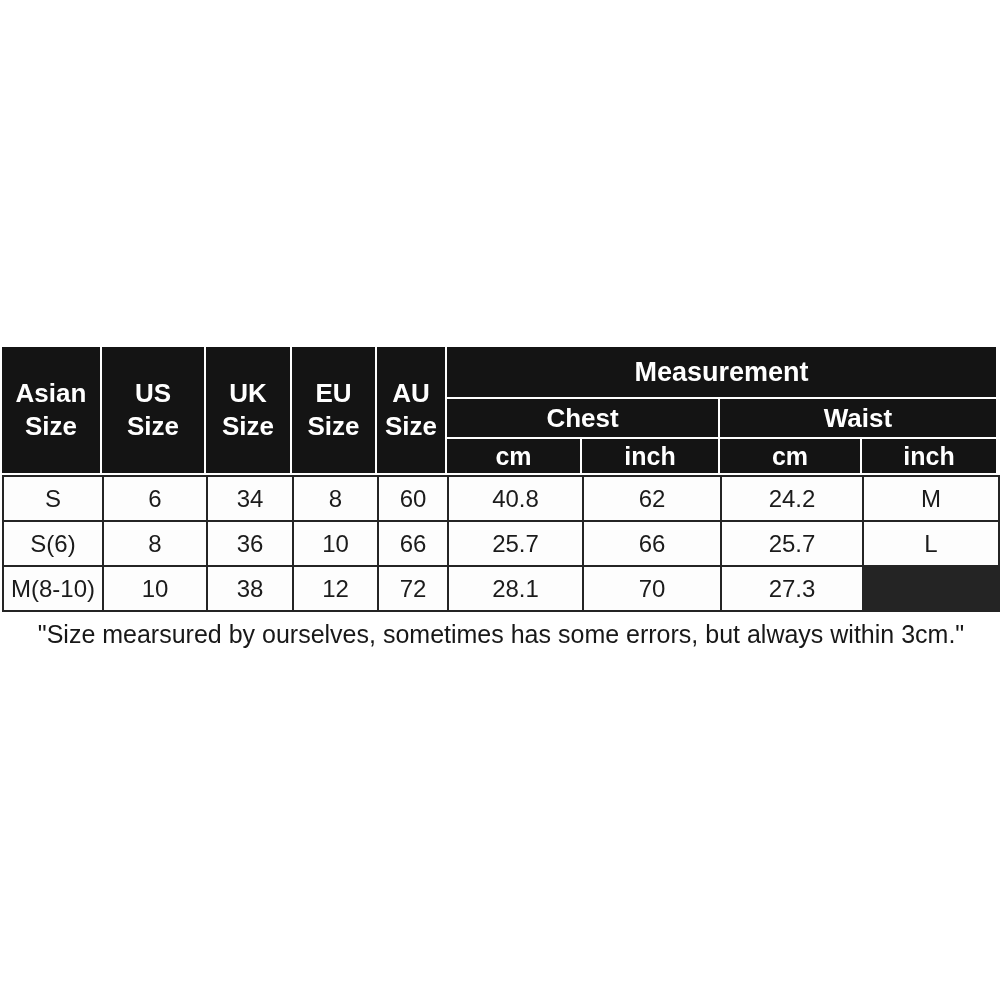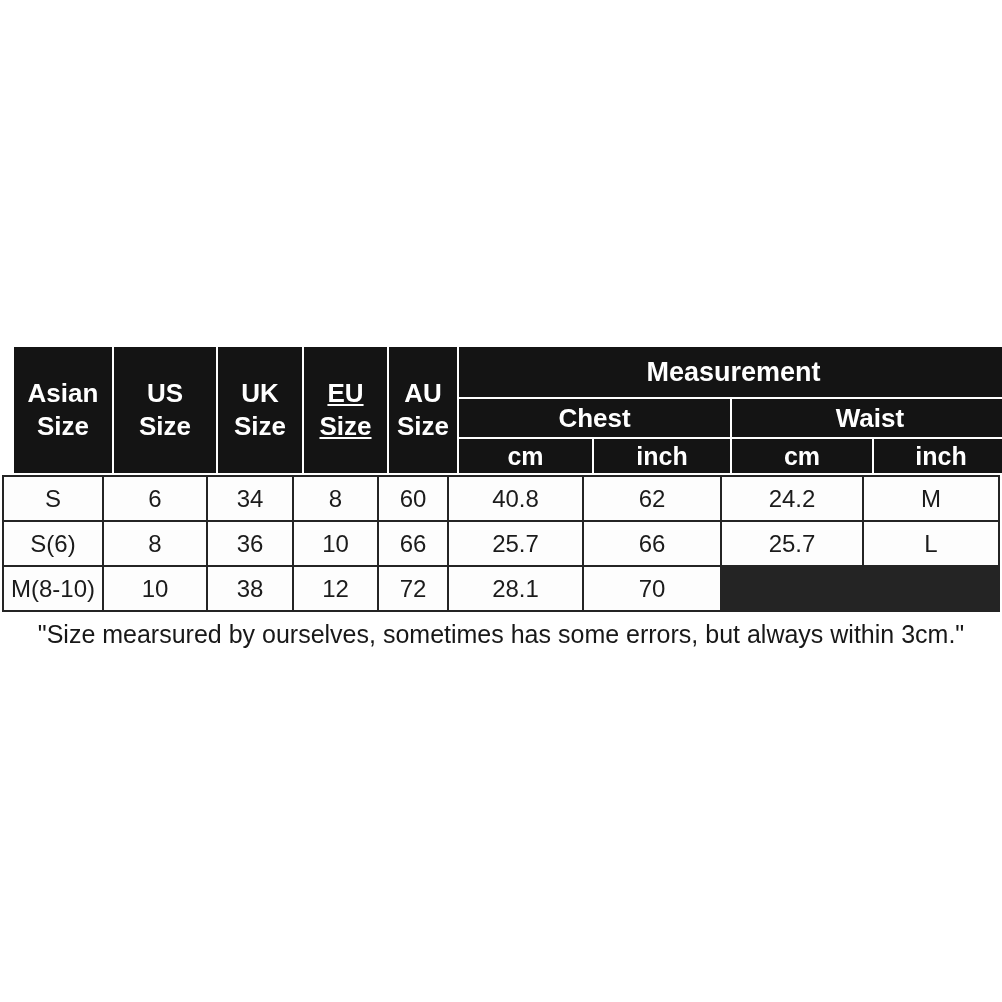--- a/index.html
+++ b/index.html
@@ -21,37 +21,36 @@
     margin: 0 2px;
     width: 998px;
   }
   
   .header-grid {
     display: grid;
     grid-template-columns: 98px 102px 84px 83px 68px 133px 136px 140px 134px;
     grid-template-rows: 50px 38px 34px;
     gap: 2px;
     background: #ffffff;
-    margin-left: 12px;
   }
   .hcell {
     background: #141414;
     color: #ffffff;
     display: flex;
     align-items: center;
     justify-content: center;
     font-weight: bold;
     font-size: 26px;
     text-align: center;
     white-space: pre-line;
     line-height: 33px;
   }
   .size-col { grid-row: 1 / 4; }
   .c1 { grid-column: 1; } .c2 { grid-column: 2; } .c3 { grid-column: 3; }
-  .c4 { grid-column: 4; text-decoration: underline; } .c5 { grid-column: 5; }
+  .c4 { grid-column: 4; } .c5 { grid-column: 5; }
   .measurement { grid-column: 6 / 10; grid-row: 1; font-size: 27px; }
   .chest { grid-column: 6 / 8; grid-row: 2; }
   .waist { grid-column: 8 / 10; grid-row: 2; }
   .unit  { grid-row: 3; font-size: 25px; }
   .u1 { grid-column: 6; } .u2 { grid-column: 7; }
   .u3 { grid-column: 8; } .u4 { grid-column: 9; }
   
   .data-grid {
     margin-top: 2px;
     display: grid;
@@ -130,17 +129,18 @@
       <div class="dcell">25.7</div>
 
       <div class="dcell">L</div>
       <div class="dcell">M(8-10)</div>
       <div class="dcell">10</div>
       <div class="dcell">38</div>
       <div class="dcell">12</div>
       <div class="dcell">72</div>
       <div class="dcell">28.1</div>
       <div class="dcell">70</div>
+      <div class="dcell">27.3</div>
     </div>
   </div>
 
   <div class="footnote">"Size mearsured by ourselves, sometimes has some errors, but always within 3cm."</div>
 </div>
 
 </body></html>

